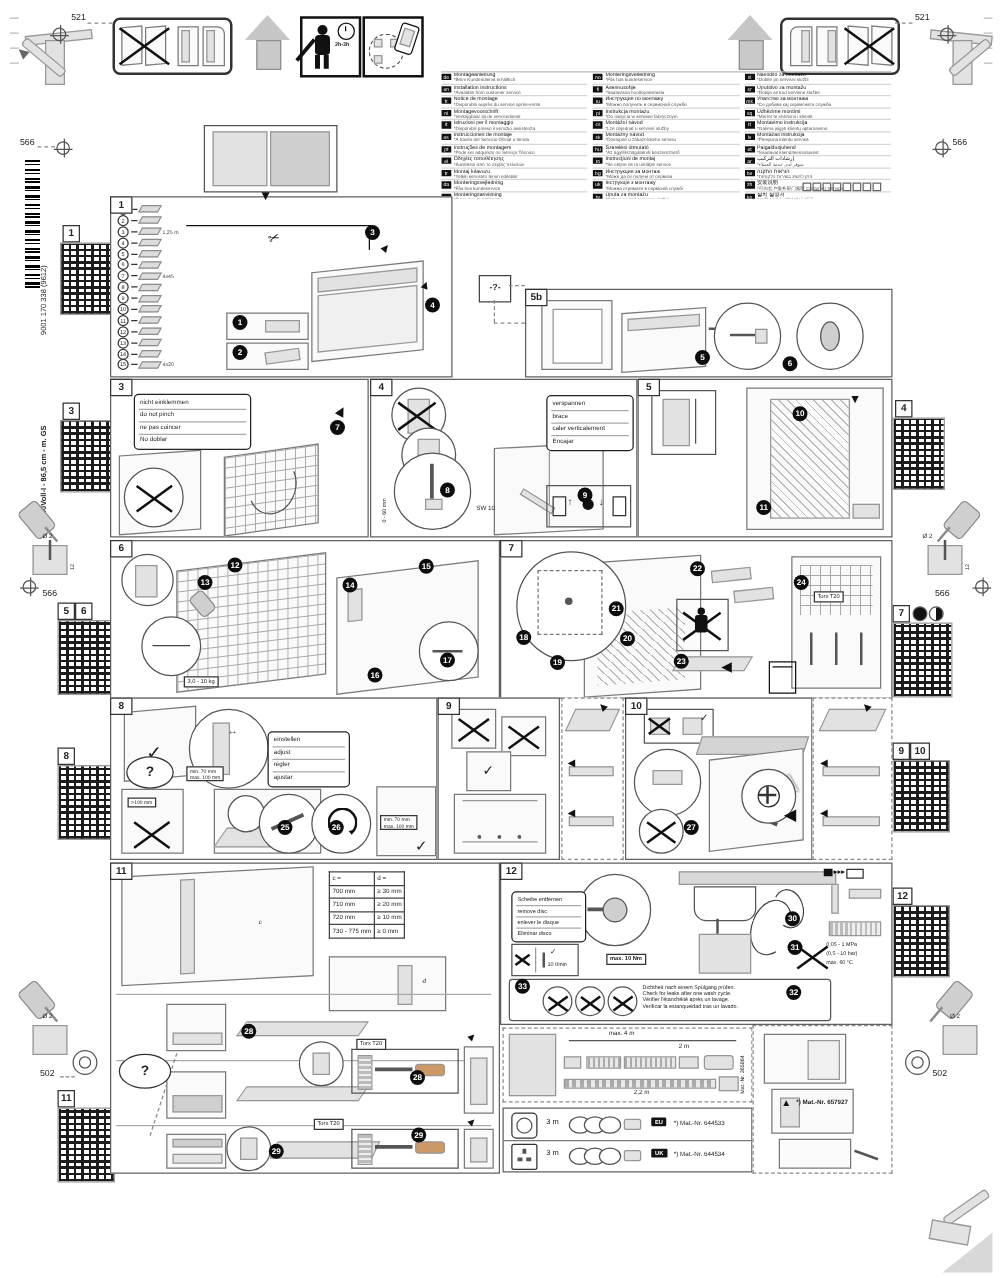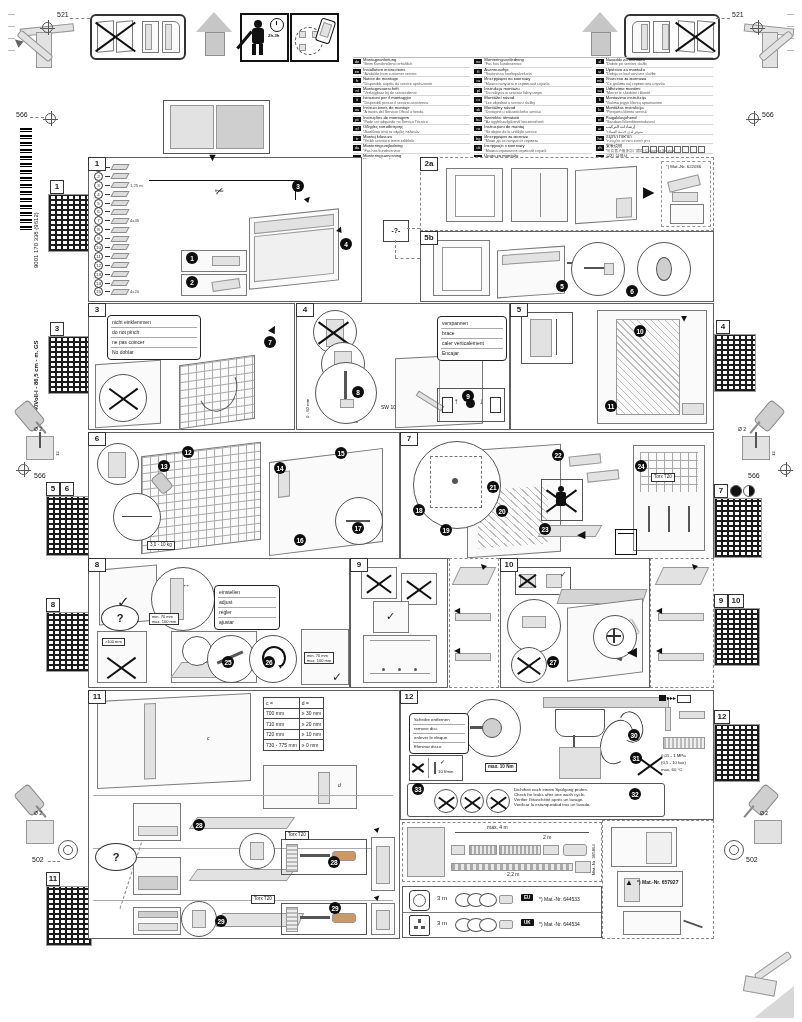--- a/index.html
+++ b/index.html
@@ -623,39 +623,20 @@
       </div>
     <div class="ba" style="left:214px;top:36px;font-size:10px;transform:rotate(40deg)">▲</div>
     <div class="ba" style="left:246px;top:66px;font-size:10px;transform:rotate(20deg)">▲</div>
   </div>
 
   <div class="t" style="left:383px;top:220px;width:24px;height:20px;border:1px solid #444;text-align:center;font-size:7px;font-weight:bold;line-height:20px">-?-</div>
   <div class="dashl" style="left:407px;top:228px;width:13px"></div>
   <div class="dashv" style="left:395px;top:240px;height:18px"></div>
   <div class="dashl" style="left:395px;top:258px;width:25px"></div>
 
-  <div class="panel pd" style="left:420px;top:157px;width:292px;height:72px">
-    <div class="plab">2a</div>
-    <div class="cab" style="left:25px;top:10px;width:55px;height:52px">
-        <div class="gb" style="left:8px;top:6px;width:38px;height:40px;background:#fff"></div>
-      </div>
-    <div class="cab" style="left:90px;top:10px;width:55px;height:52px">
-        <div style="position:absolute;left:50%;top:4px;bottom:4px;border-left:0.8px solid #888"></div>
-      </div>
-    <div class="cab" style="left:154px;top:10px;width:60px;height:52px;transform:skewY(-4deg)">
-        <div class="gb" style="left:40px;top:30px;width:14px;height:18px"></div>
-      </div>
-    <div class="ba" style="left:222px;top:26px;font-size:15px">▶</div>
-    <div class="t" style="left:240px;top:3px;width:48px;height:64px;border:1px dashed #999">
-      <div class="t f4" style="left:4px;top:2px;width:42px;white-space:normal">*) Mat.-Nr. 622036</div>
-      <div class="gb" style="left:6px;top:16px;width:30px;height:9px;transform:rotate(-14deg)"></div>
-      <div class="gb" style="left:10px;top:30px;width:24px;height:8px"></div>
-      <div class="cab" style="left:8px;top:42px;width:32px;height:18px"></div>
-    </div>
-  </div>
 
   <div class="panel" style="left:420px;top:231px;width:292px;height:69px">
     <div class="plab">5b</div>
     <div class="cab" style="left:12px;top:8px;width:55px;height:54px">
         <div class="gb" style="left:8px;top:6px;width:38px;height:42px;background:#fff"></div>
       </div>
     <div class="cab" style="left:76px;top:16px;width:66px;height:46px;transform:skewY(-4deg)">
       <div class="gb" style="left:4px;top:4px;width:56px;height:8px"></div>
     </div>
     <div class="screw" style="left:146px;top:30px;width:10px;height:1.5px"></div>

